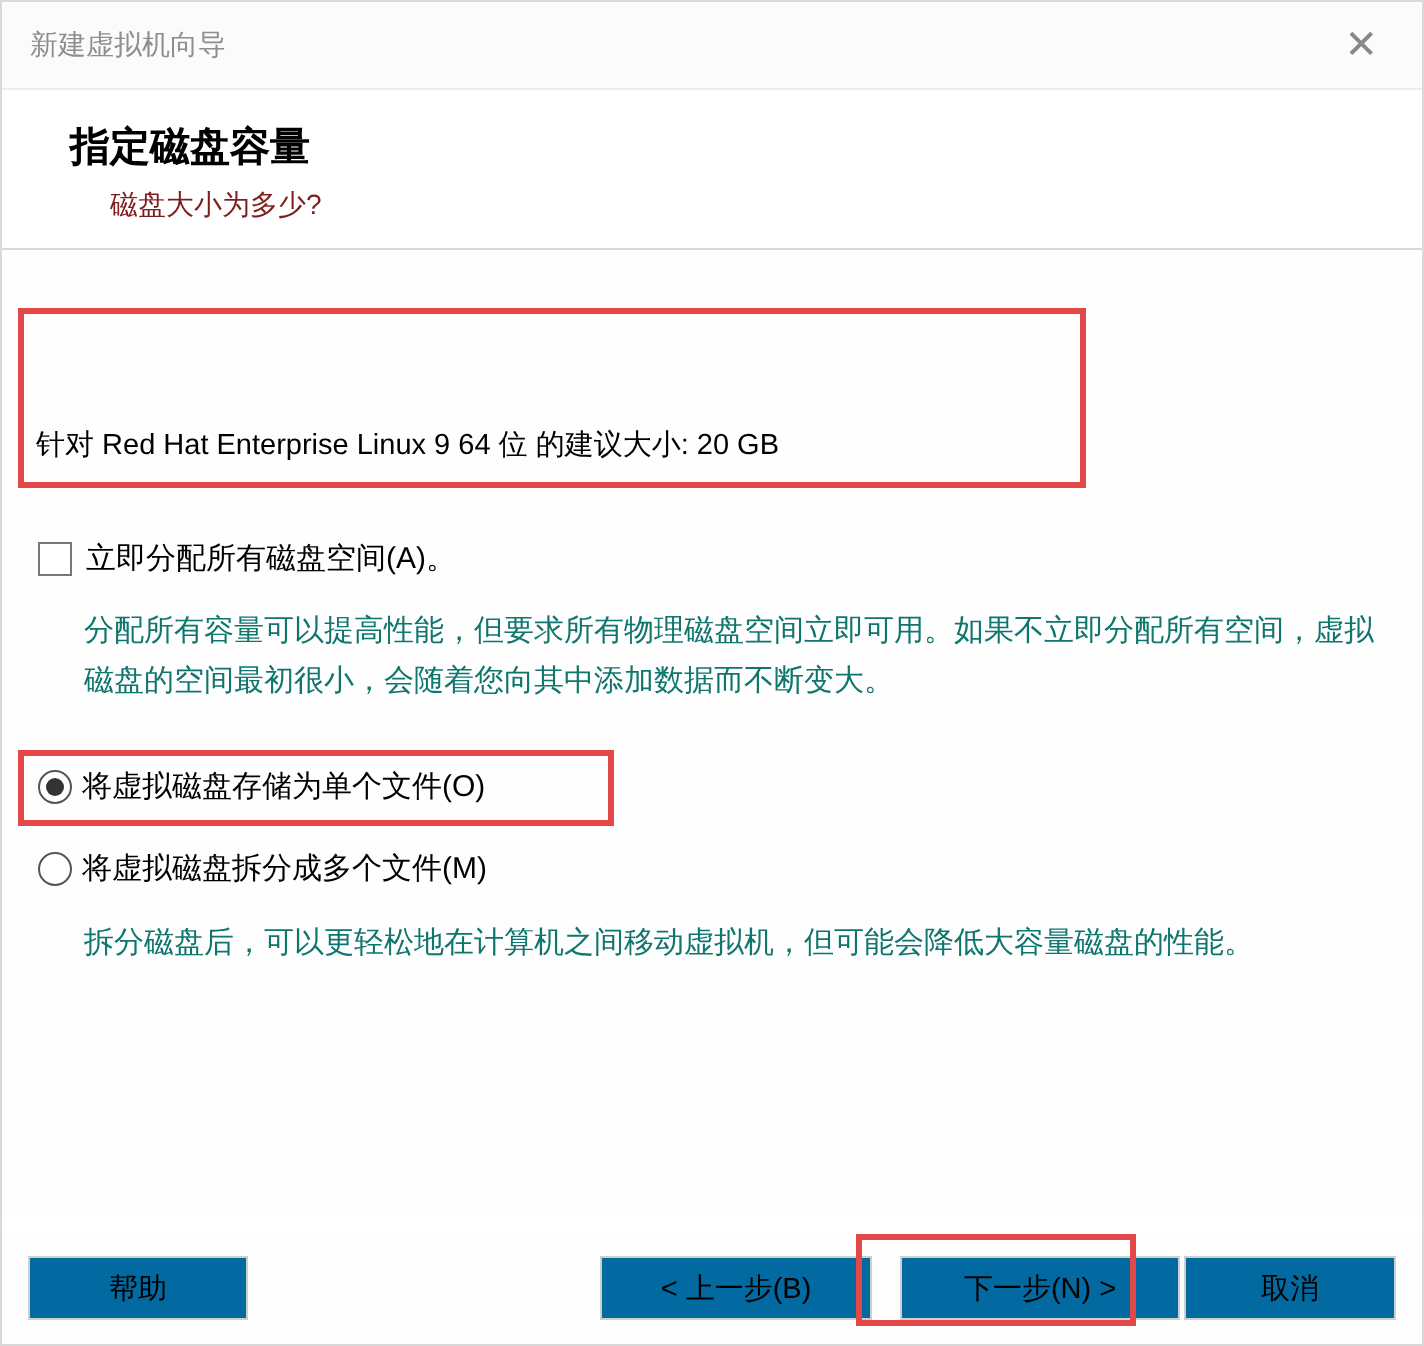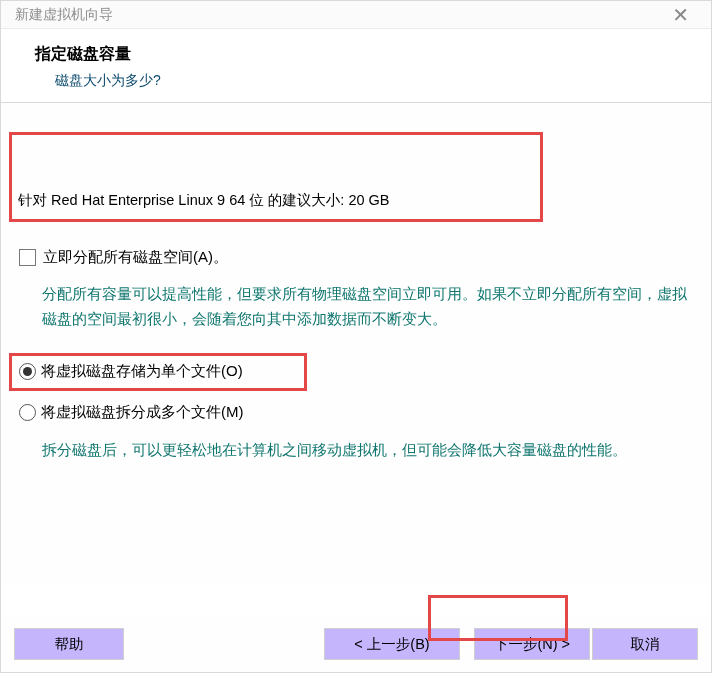--- a/index.html
+++ b/index.html
@@ -16,21 +16,21 @@
       overflow: hidden;
     }
     .window {
       width: 712px;
       height: 673px;
       border: 1px solid #d9d9d9;
       background: #ffffff;
       position: relative;
     }
     .titlebar {
-      height: 28px;
+      height: 44px;
       background: #fbfbfb;
       display: flex;
       align-items: center;
       justify-content: space-between;
       padding: 0 14px;
       color: #8e8e8e;
       font-size: 14px;
       border-bottom: 1px solid #ececec;
     }
     .close-btn {
@@ -40,27 +40,27 @@
       padding: 0 8px;
       font-weight: 200;
     }
     .header {
       padding: 15px 34px 12px 34px;
       border-bottom: 1px solid #d9d9d9;
       background: #ffffff;
     }
     .header-title {
       font-weight: bold;
-      font-size: 16px;
+      font-size: 20px;
       margin-bottom: 7px;
     }
     .header-subtitle {
       font-size: 14px;
       padding-left: 20px;
-      color: #0c4a6e;
+      color: #7f1d1d;
     }
     .content {
       background: #fefefe;
       position: relative;
       height: 482px;
     }
     .highlight-1 {
       position: absolute;
       top: 29px;
       left: 8px;
@@ -199,29 +199,29 @@
       left: 0;
       right: 0;
       height: 56px;
       background: #fefefe;
       display: flex;
       align-items: center;
       padding: 0 13px;
     }
     .btn {
       height: 32px;
-      background: #c4b5fd;
+      background: #0369a1;
       border: 1px solid #cfcfcf;
       font-size: 14.5px;
       cursor: pointer;
       padding: 0 10px;
     }
     .btn-help { width: 110px; }
     .btn-back { width: 136px; margin-left: auto; }
-    .btn-next { width: 116px; margin-left: 14px; }
+    .btn-next { width: 140px; margin-left: 14px; }
     .btn-cancel { width: 106px; margin-left: 2px; }
   </style>
 </head>
 <body>
 
 <div class="window">
   <div class="titlebar">
     <span>新建虚拟机向导</span>
     <span class="close-btn">✕</span>
   </div>

